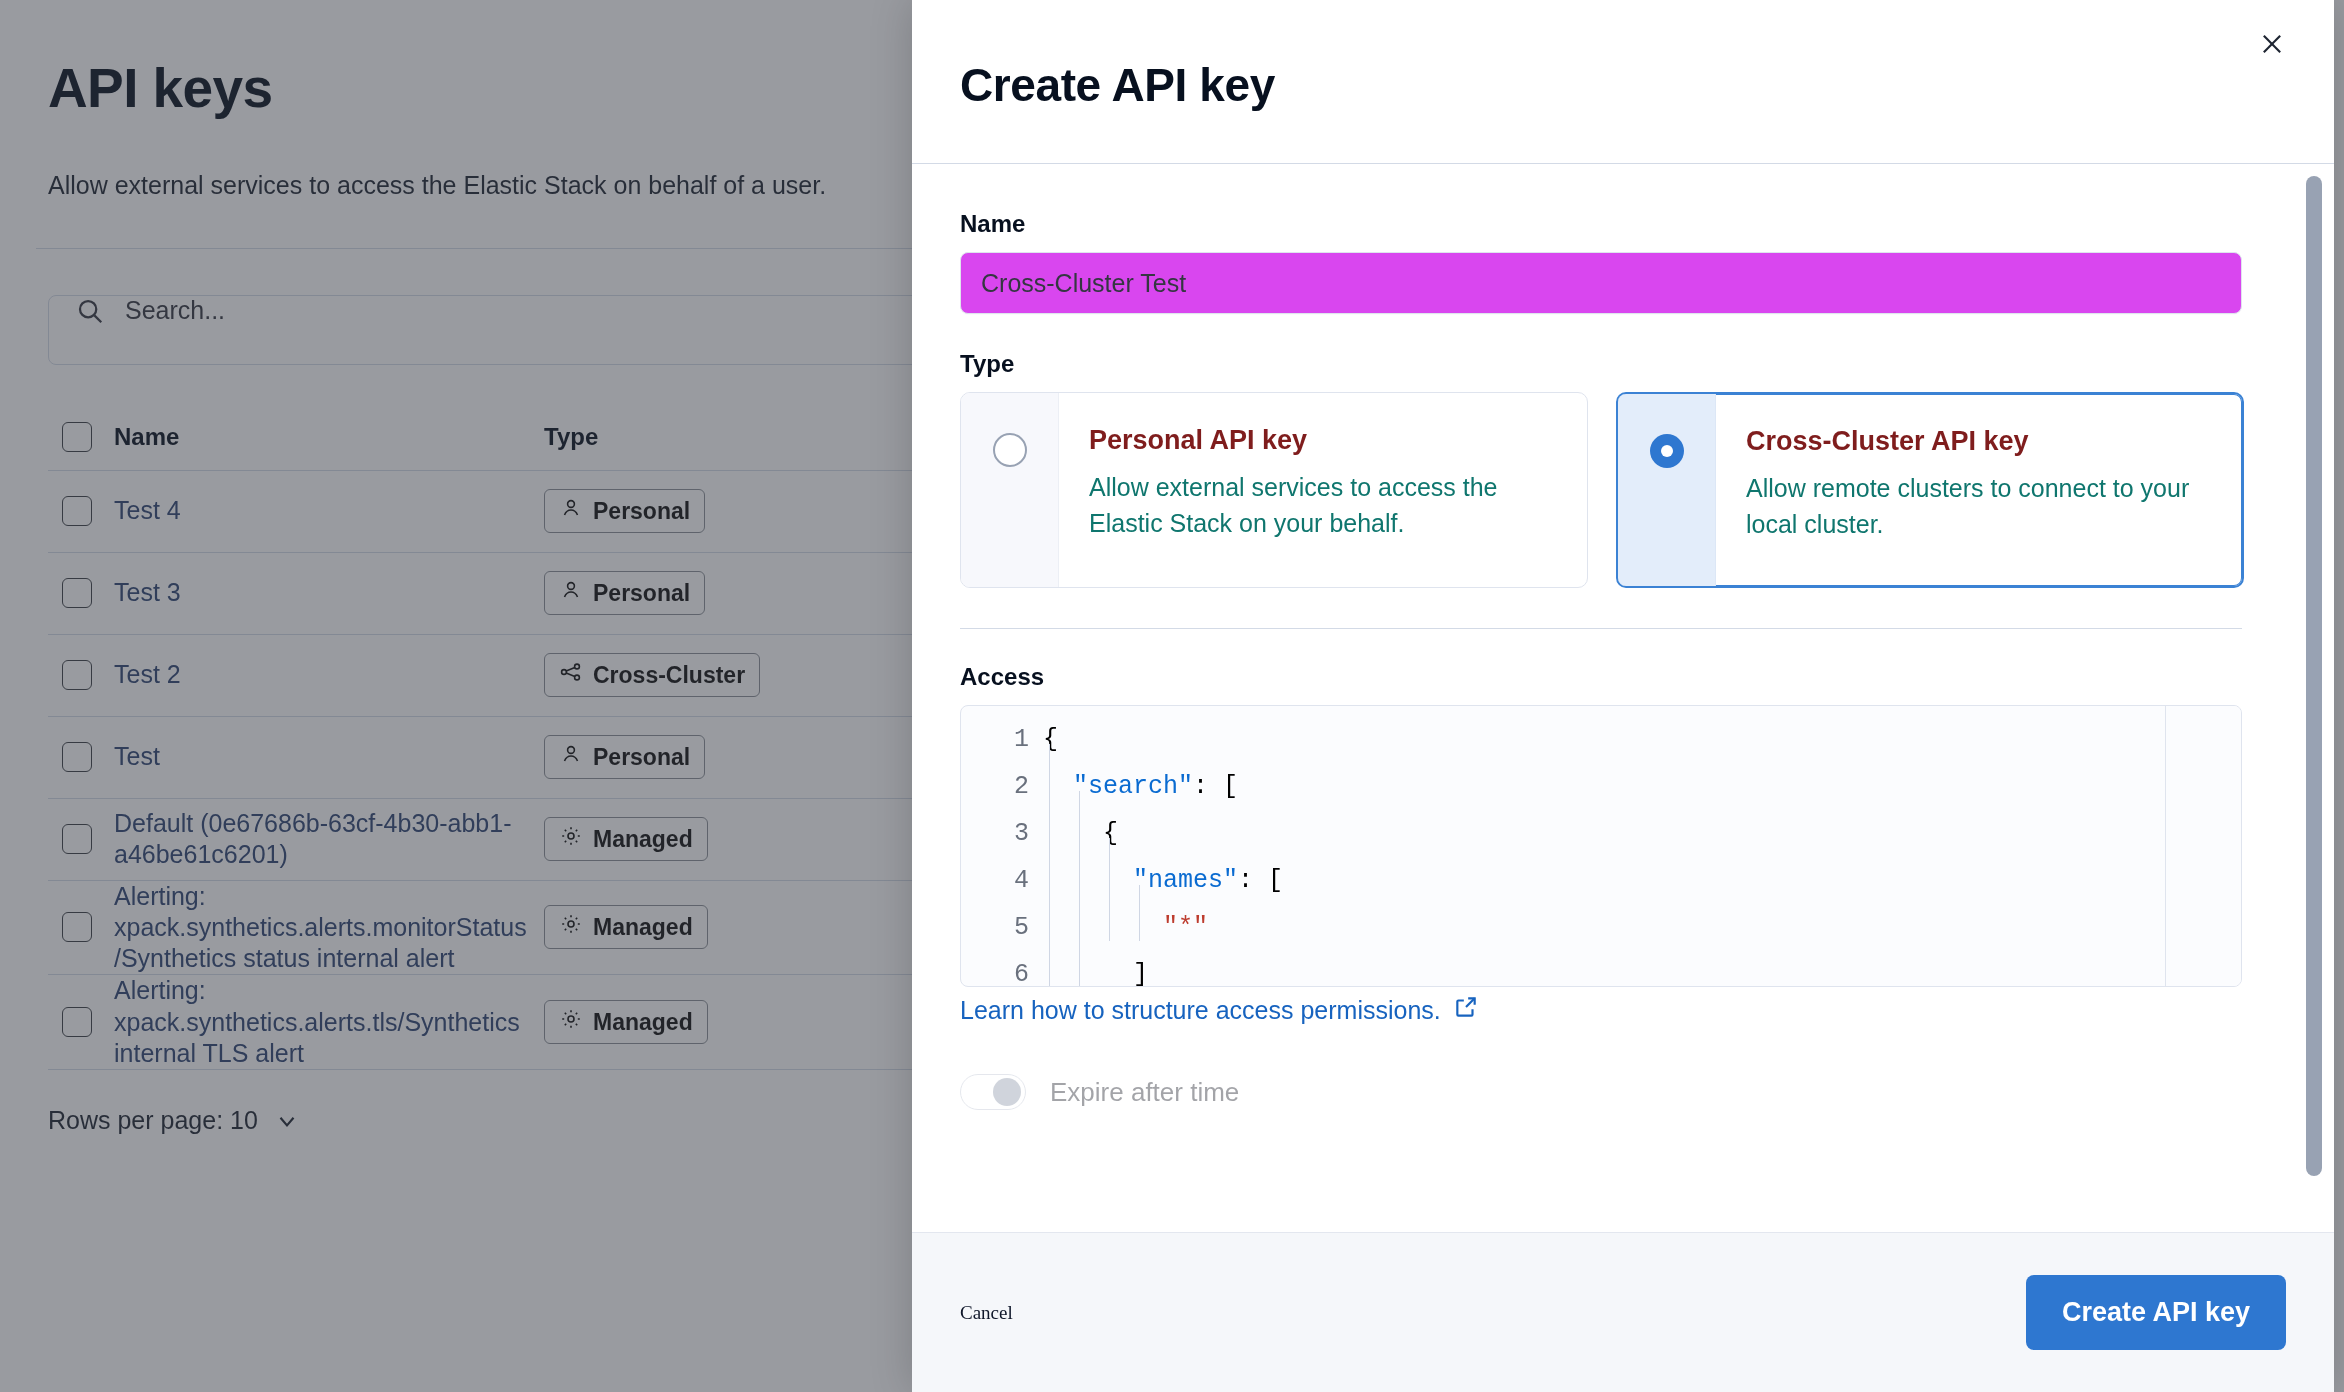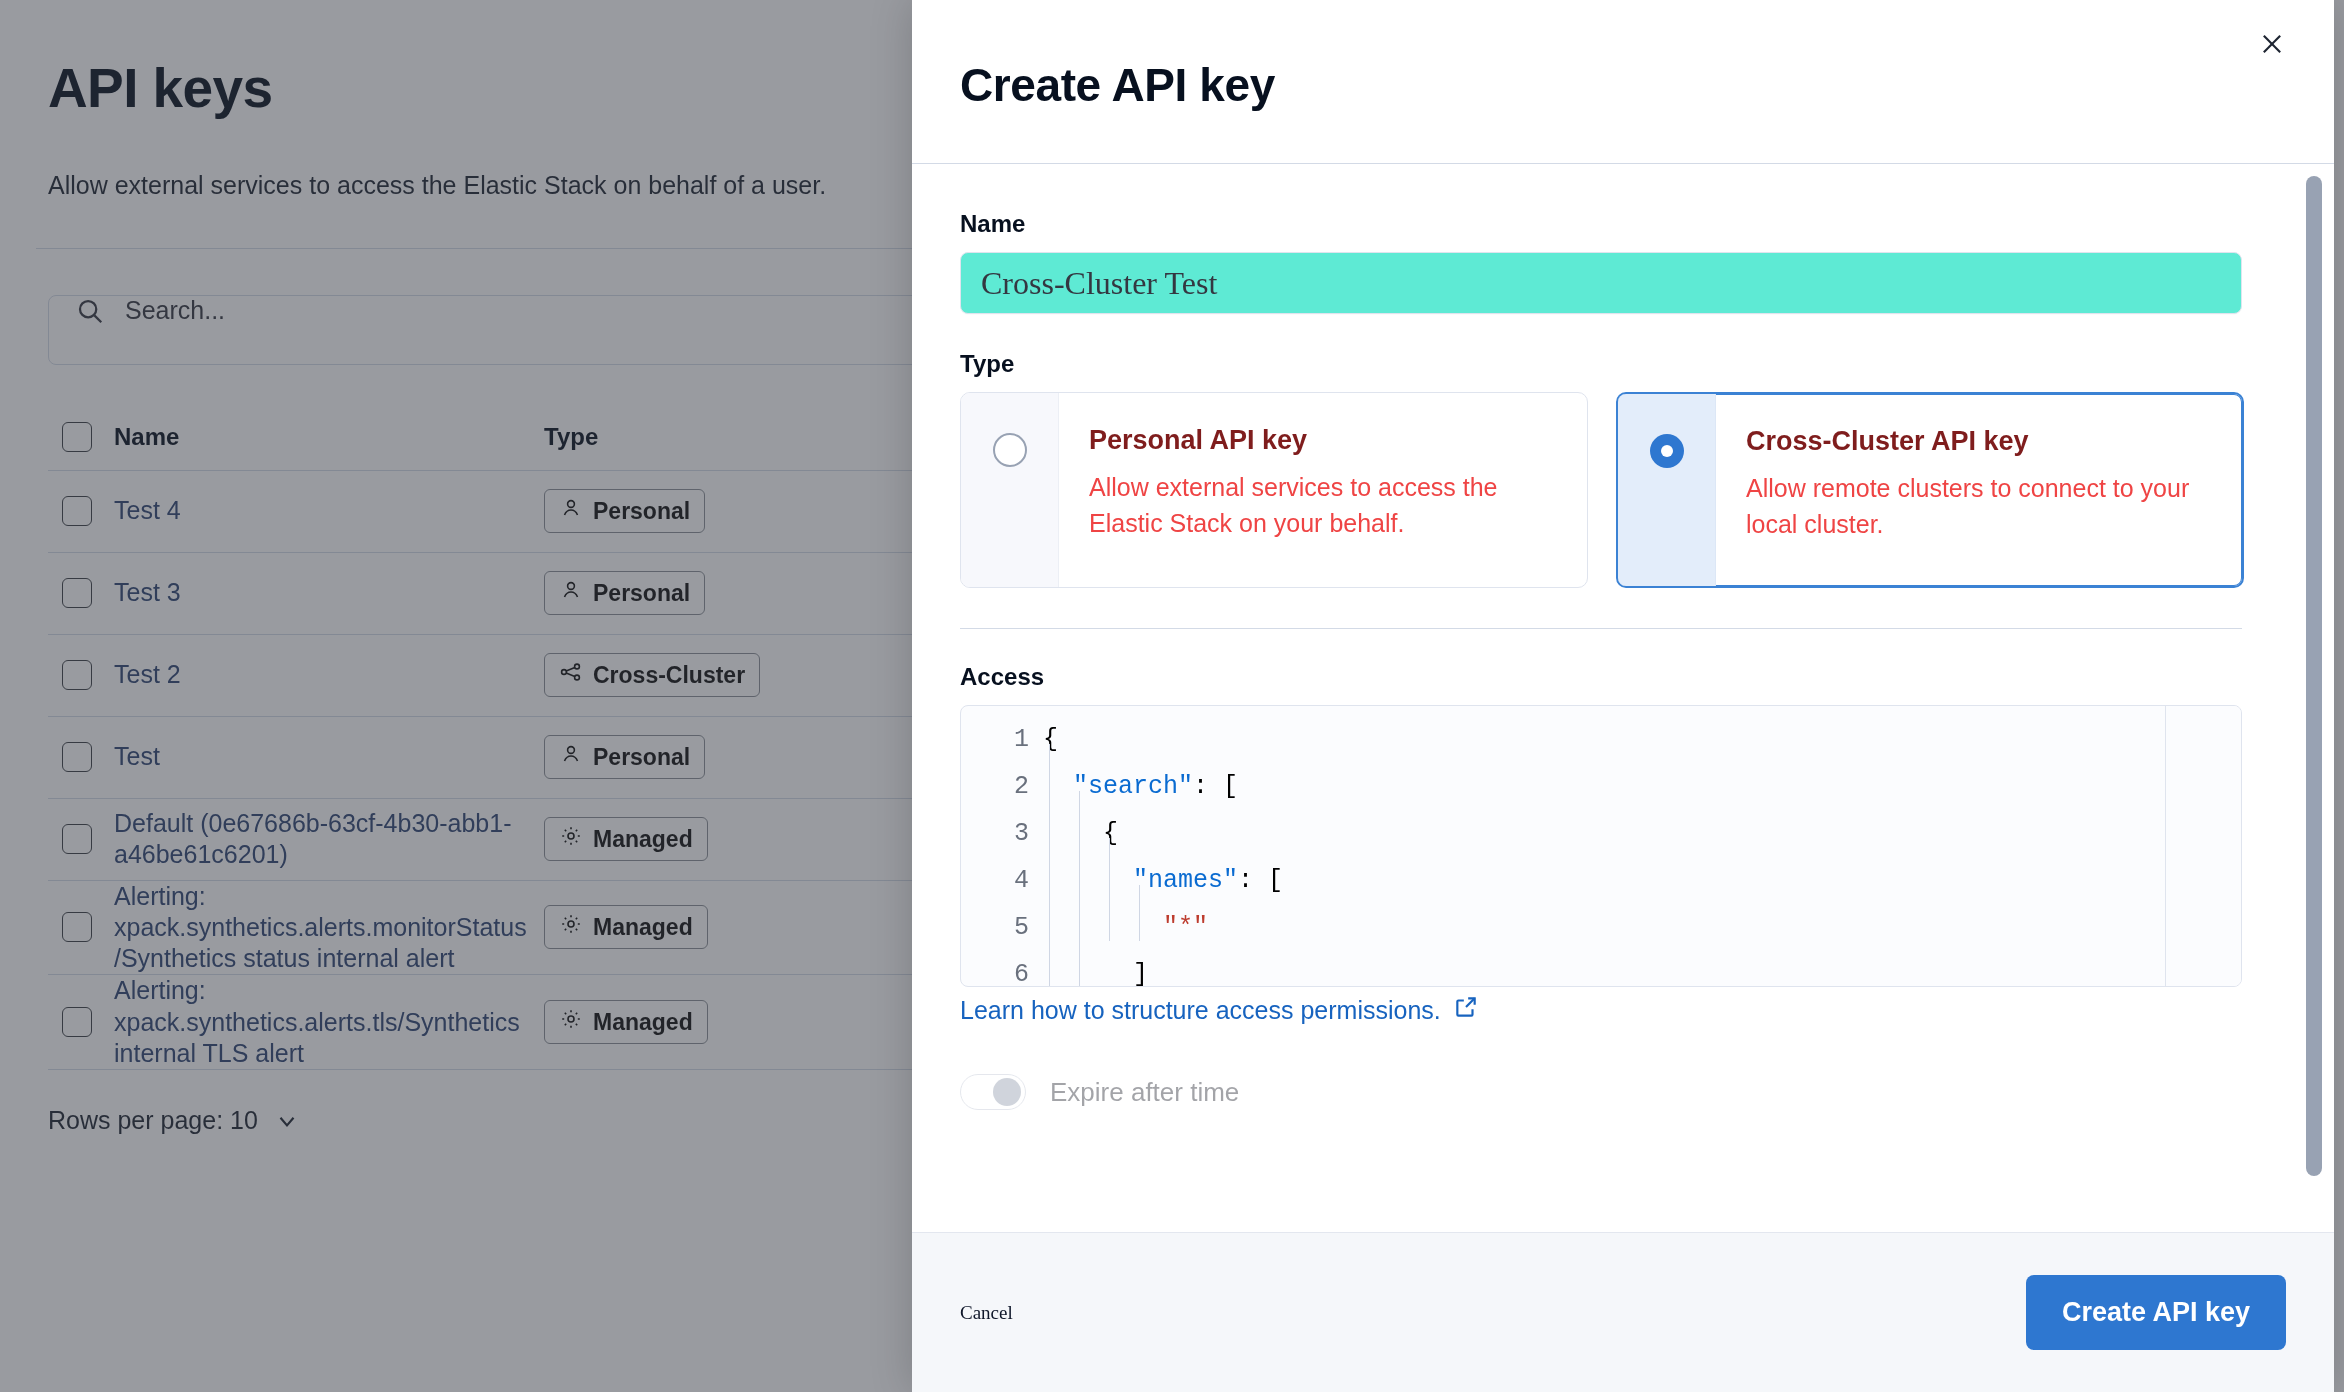--- a/index.html
+++ b/index.html
@@ -121,24 +121,24 @@
     background: #98a2b3; border-radius: 8px;
   }
 
   .field-label {
     font-size: 24px; font-weight: 700; color: #07101f;
     margin-bottom: 14px;
   }
   #name-input {
     width: 1282px; height: 62px;
     border: 1px solid #dfe4ee; border-radius: 8px;
-    background: #5eead4;
-    font-size: 32px; color: #343741;
+    background: #d946ef;
+    font-size: 25px; color: #343741;
     padding: 0 20px;
-    font-family: Liberation Serif, serif;
+    font-family: Liberation Sans, sans-serif;
     box-shadow: 0 1px 1px rgba(0,0,0,0.02);
   }
   #type-section { margin-top: 36px; }
   #type-cards { display: flex; gap: 28px; margin-top: 14px; }
   .type-card {
     width: 628px; min-height: 196px;
     border: 1px solid #dfe4ee; border-radius: 10px;
     display: flex; overflow: hidden; background: #fff;
     cursor: pointer;
   }
@@ -160,21 +160,21 @@
   }
   .radio.on {
     border: none; background: #2e77d0;
     display: flex; align-items: center; justify-content: center;
   }
   .radio.on::after {
     content: ""; width: 12px; height: 12px; border-radius: 50%; background: #fff;
   }
   .tc-body { padding: 32px 30px 28px 30px; }
   .tc-title { font-size: 27px; font-weight: 700; color: #7f1d1d; }
-  .tc-desc { font-size: 25px; color: #ef4444; margin-top: 14px; line-height: 1.42; }
+  .tc-desc { font-size: 25px; color: #0f766e; margin-top: 14px; line-height: 1.42; }
 
   #divider { height: 1px; background: #d3dae6; margin: 40px 0 34px 0; width: 1282px; }
 
   #access-section { }
   #editor {
     width: 1282px; height: 282px;
     border: 1px solid #dfe4ee; border-radius: 8px;
     background: #fbfcfe;
     overflow: hidden; position: relative;
     margin-top: 12px;

